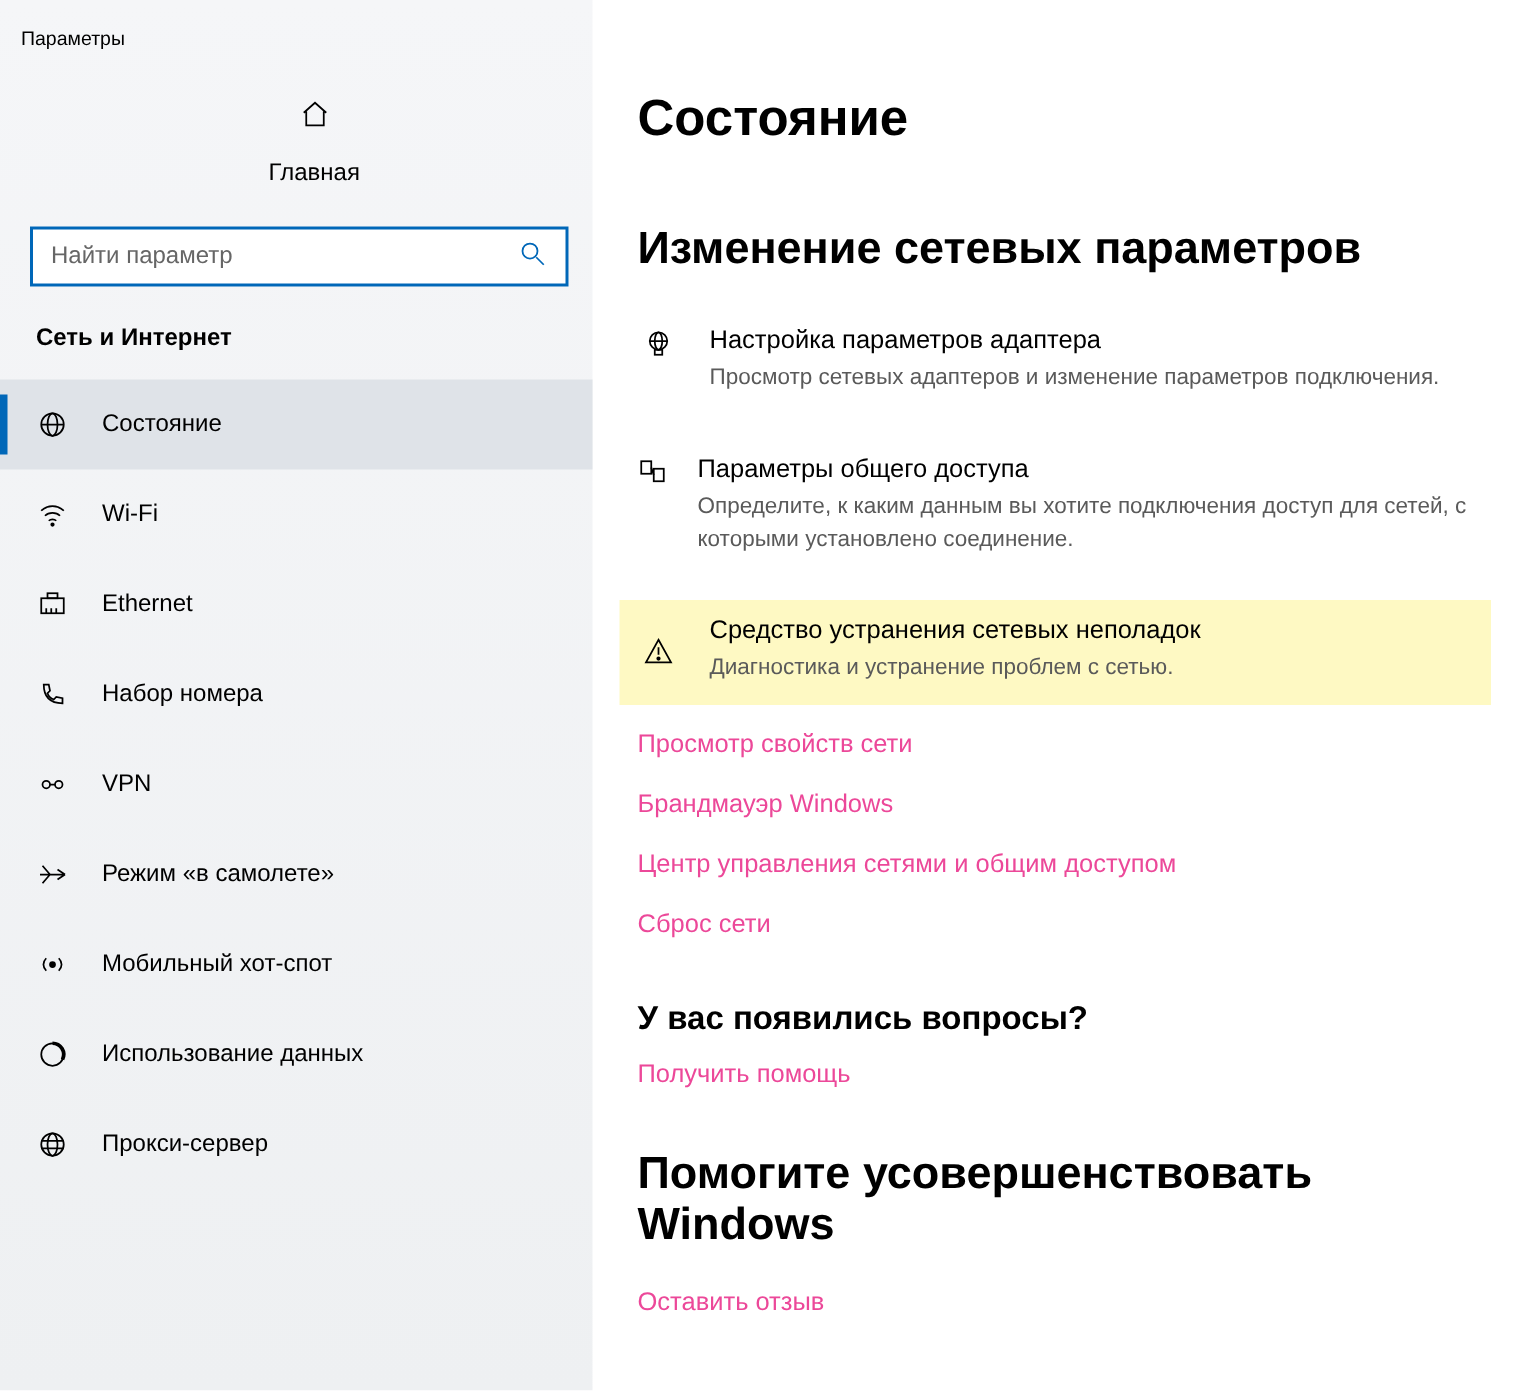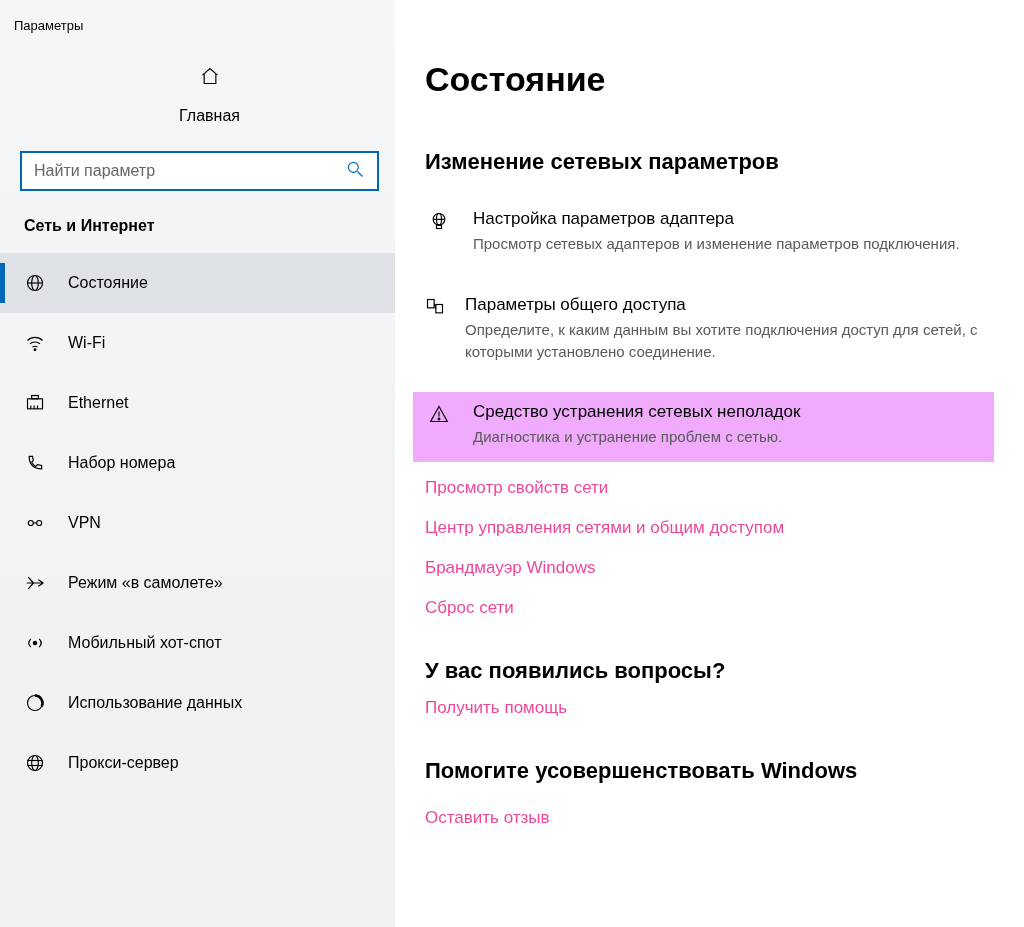--- a/index.html
+++ b/index.html
@@ -95,33 +95,33 @@
     flex: 1;
     padding: 60px 30px 0 30px;
     overflow: hidden;
   }
   .page-title {
     font-size: 34px;
     font-weight: 600;
     margin-bottom: 50px;
   }
   .section-title {
-    font-size: 22px;
+    font-size: 30px;
     font-weight: 600;
     margin-bottom: 24px;
   }
   .setting-row {
     display: flex;
     gap: 20px;
     padding: 10px 12px 14px 12px;
     margin-left: -12px;
     margin-bottom: 16px;
     cursor: pointer;
   }
-  .setting-row.hover { background: #f0abfc; }
+  .setting-row.hover { background: #fef9c3; align-items: center; }
   .setting-row .icon-slot { width: 28px; padding-top: 2px; color:#000; }
   .setting-row .title { font-size: 17px; margin-bottom: 4px; }
   .setting-row .desc { font-size: 15px; color: #5a5a5a; line-height: 1.45; }
   .link {
     color: #ec4899;
     font-size: 17px;
     margin-bottom: 20px;
     cursor: pointer;
     display: block;
   }
@@ -293,22 +293,22 @@
         </span>
         <div>
           <div class="title">Средство устранения сетевых неполадок</div>
           <div class="desc">Диагностика и устранение проблем с сетью.</div>
         </div>
       </div>
     </div>
 
   <div id="links-list">
       <span class="link">Просмотр свойств сети</span>
+      <span class="link">Брандмауэр Windows</span>
       <span class="link">Центр управления сетями и общим доступом</span>
-      <span class="link">Брандмауэр Windows</span>
       <span class="link">Сброс сети</span>
     </div>
 
   <div class="sec2">
     <div class="section-title">У вас появились вопросы?</div>
     <span class="link">Получить помощь</span>
   </div>
 
   <div class="sec3">
     <div class="section-title">Помогите усовершенствовать Windows</div>

